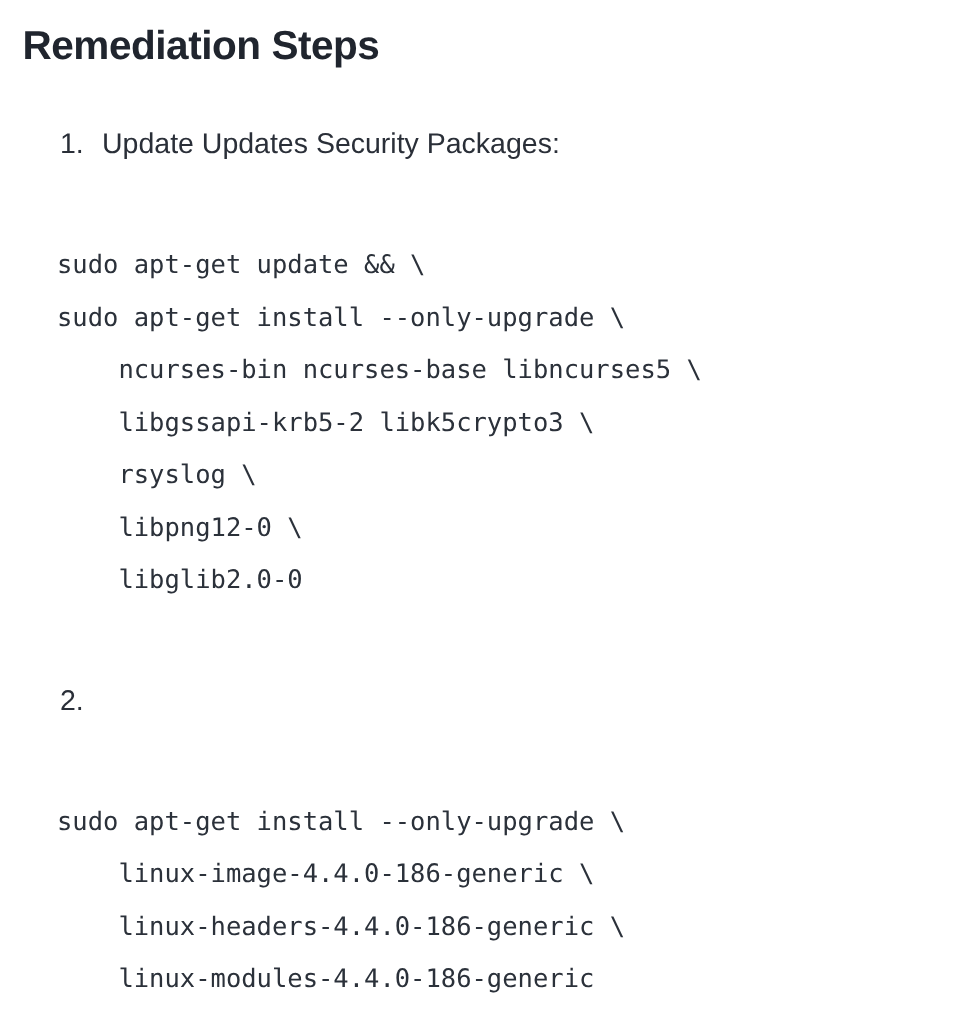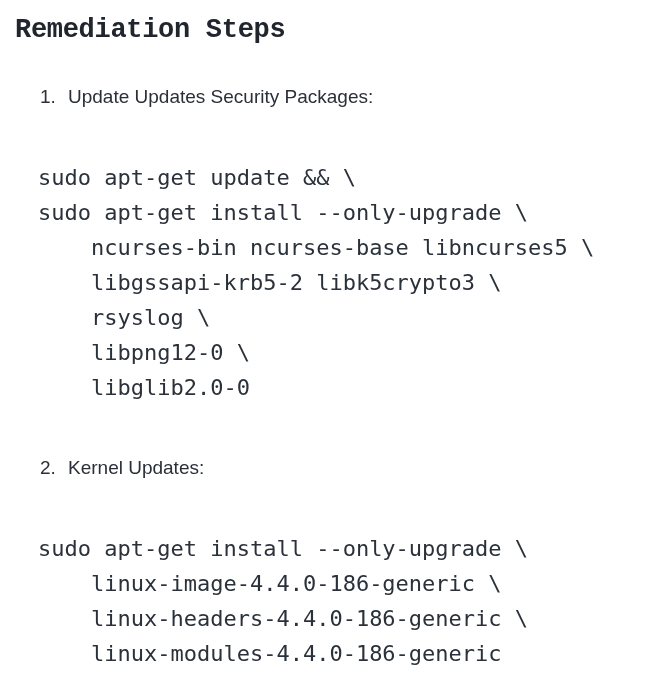--- a/index.html
+++ b/index.html
@@ -15,21 +15,21 @@
     background: var(--background);
     overflow: hidden;
     font-family: "Liberation Sans", sans-serif;
   }
   .doc {
     width: 649px;
     height: 689px;
     padding: 14px 20px 0 15px;
   }
   .page-title {
-    font-family: Liberation Mono, monospace;
+    font-family: Liberation Sans, sans-serif;
     font-weight: 700;
     font-size: 27px;
     line-height: 32px;
     letter-spacing: -0.3px;
     color: var(--heading);
     margin: 0 0 38px 0;
   }
   .step-label {
     display: flex;
     align-items: baseline;
@@ -37,21 +37,21 @@
     font-size: 19px;
     line-height: 25px;
     color: var(--body-text);
   }
   .step-label .num {
     width: 28px;
     flex-shrink: 0;
   }
   .code {
     font-family: "DejaVu Sans Mono", monospace;
-    font-size: 22px;
+    font-size: 17px;
     line-height: 35px;
     color: var(--code-text);
     margin: 51px 0 0 23px;
     white-space: pre;
     font-weight: 400;
   }
   .step + .step { margin-top: 50px; }
 </style>
 </head>
 <body>
@@ -70,21 +70,20 @@
     ncurses-bin ncurses-base libncurses5 \
     libgssapi-krb5-2 libk5crypto3 \
     rsyslog \
     libpng12-0 \
     libglib2.0-0</pre>
   </div>
 
   <div class="step">
     <div class="step-label">
       <span class="num">2.</span>
-      <span class="txt">Kernel Updates:</span>
     </div>
     <pre class="code">sudo apt-get install --only-upgrade \
     linux-image-4.4.0-186-generic \
     linux-headers-4.4.0-186-generic \
     linux-modules-4.4.0-186-generic</pre>
   </div>
 
 </div>
 
 </body></html>

